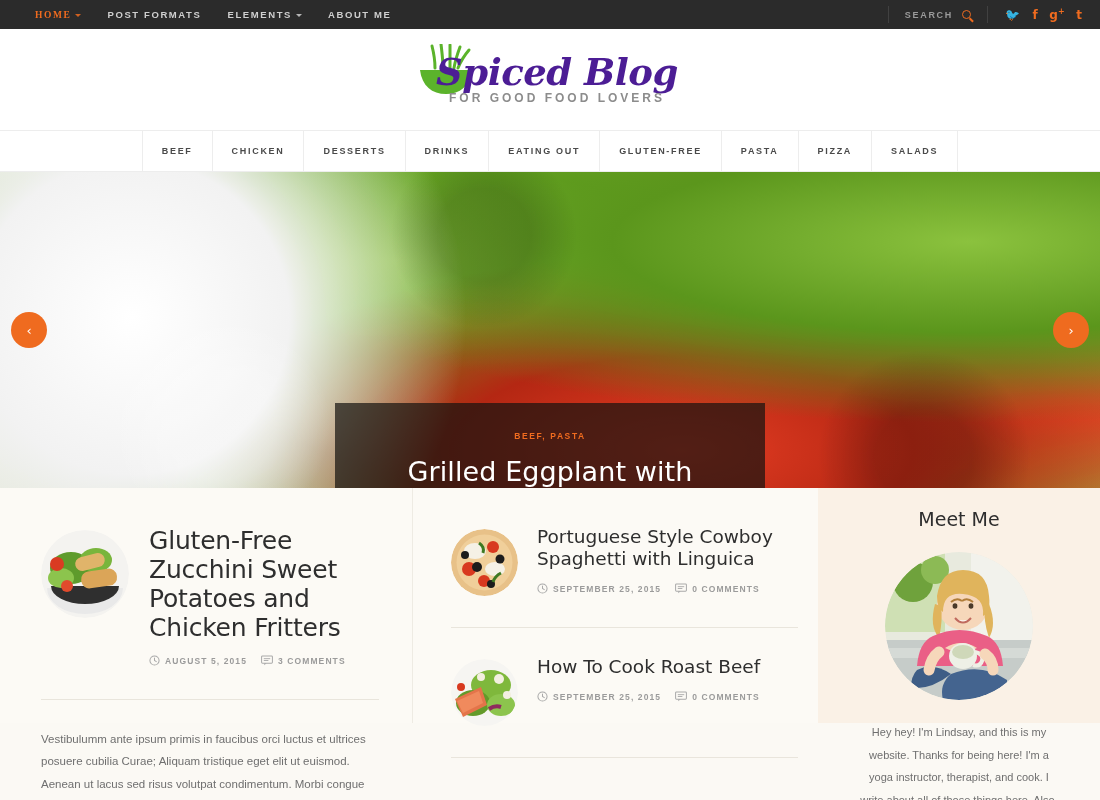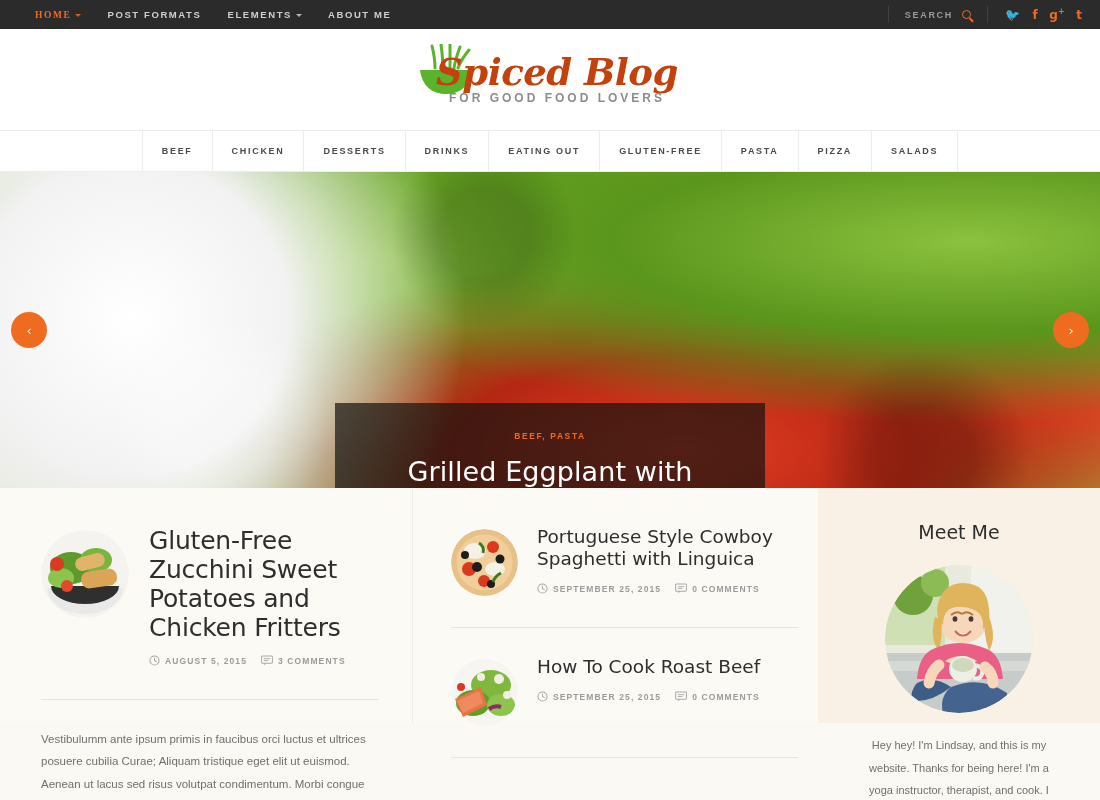--- a/index.html
+++ b/index.html
@@ -33,21 +33,21 @@
   .mag:after{content:"";position:absolute;right:-4px;bottom:-3px;width:5px;height:1.6px;background:#ef6b1f;transform:rotate(45deg);}
   .socials{ display:flex;align-items:center;gap:0;padding:0 10px 0 14px; }
   .socials span{ color:#ef6b1f;font-size:12px;width:22px;text-align:center;
     font-family:"DejaVu Sans",sans-serif; cursor:pointer; font-weight:bold;}
 
   
   .logowrap{ height:101px;background:#fff;display:flex;align-items:center;justify-content:center;}
   .logo{ position:relative;text-align:center;padding-left:14px; }
   .logotxt{
     font-family:"DejaVu Serif", serif; font-style:italic; font-weight:bold;
-    font-size:37px; color:#c2410c; letter-spacing:-0.5px; line-height:1;
+    font-size:37px; color:#4c1d95; letter-spacing:-0.5px; line-height:1;
     position:relative; z-index:2;
   }
   .bowl{ position:absolute; left:-6px; top:-10px; z-index:1; }
   .tagline{ font-size:12px;letter-spacing:3px;color:#8c8c8c;font-weight:bold;margin-top:0;z-index:2;position:relative;}
 
   
   .catnav{ height:42px;background:#fff;border-top:1px solid #ededed;border-bottom:1px solid #ededed;
     display:flex; align-items:stretch; justify-content:center;}
   .catnav a{
     display:flex;align-items:center;justify-content:center;
@@ -92,21 +92,21 @@
     width:36px;height:36px;border-radius:50%;background:#ef6b1f;color:#fff;
     display:flex;align-items:center;justify-content:center;font-size:13px;cursor:pointer;
     font-family:"DejaVu Sans",sans-serif;
   }
   .arrow.left{ left:11px; } .arrow.right{ right:11px; }
 
   
   .content{ display:flex; height:235px; }
   .col-left{ width:412px; background:#fcfaf5; padding:38px 33px 0 41px; }
   .col-mid{ width:406px; background:#fcfaf5; padding:38px 20px 0 38px; border-left:1px solid #eeebe3;}
-  .col-right{ flex:1; background:#faf1e6; padding:33px 38px 0; text-align:center;}
+  .col-right{ flex:1; background:#faf1e6; padding:20px 38px 0; text-align:center;}
 
   .feat-head{ display:flex; gap:20px; }
   .thumb-lg{ width:88px;height:88px;border-radius:50%;flex:0 0 88px;overflow:hidden;margin-top:4px;}
   .feat-title{
     font-size:25px; line-height:1.16; font-weight:normal; color:#2e2e2e;
     font-family:"DejaVu Sans", sans-serif; letter-spacing:-0.2px;
   }
   .meta{ display:flex;align-items:center;gap:14px;margin-top:13px;
     font-size:8.5px;letter-spacing:1.1px;color:#9b9b9b;font-weight:bold;}
   .meta i{ display:inline-flex;align-items:center;gap:5px;font-style:normal;}

